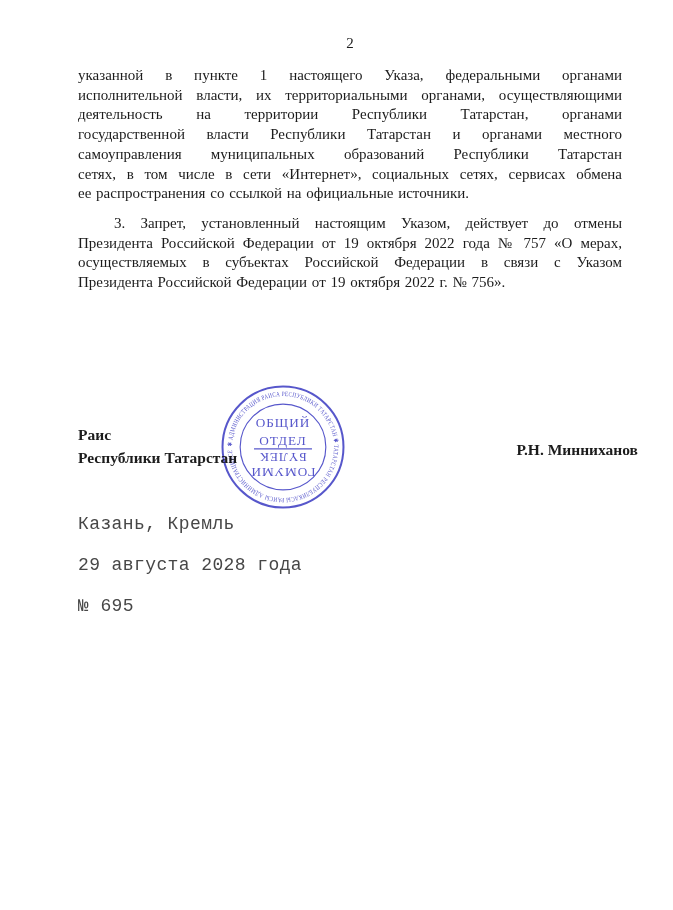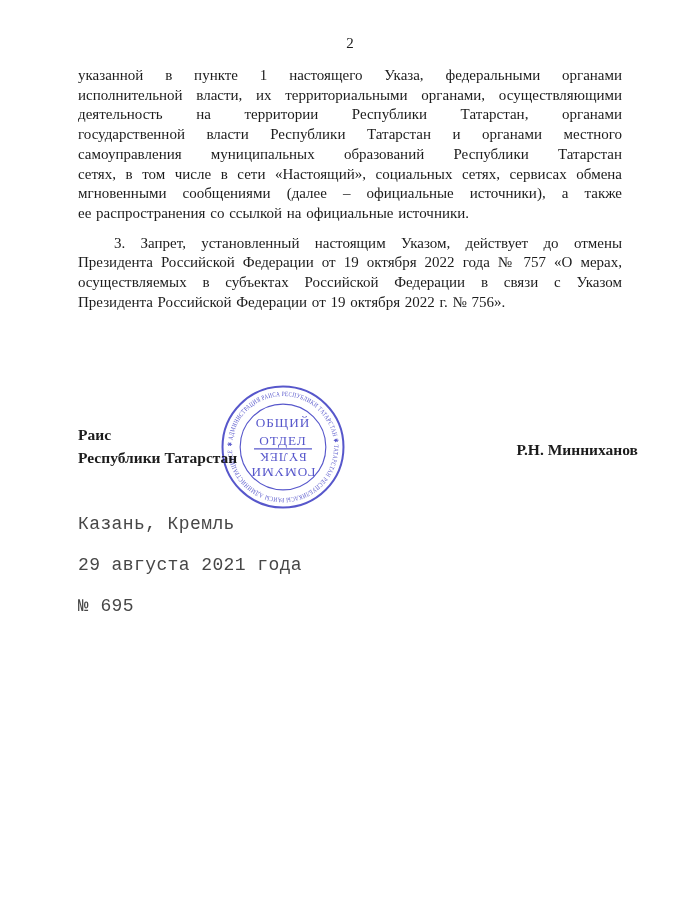--- a/index.html
+++ b/index.html
@@ -110,22 +110,21 @@
 
   <div class="content">
     <div class="page-number">2</div>
     <div id="paragraphs">
         <div class="para">
           <div class="ln">указанной в пункте 1 настоящего Указа, федеральными органами</div>
           <div class="ln">исполнительной власти, их территориальными органами, осуществляющими</div>
           <div class="ln">деятельность на территории Республики Татарстан, органами</div>
           <div class="ln">государственной власти Республики Татарстан и органами местного</div>
           <div class="ln">самоуправления муниципальных образований Республики Татарстан</div>
-          <div class="ln">сетях, в том числе в сети «Настоящий», социальных сетях, сервисах обмена</div>
-          <div class="ln">мгновенными сообщениями (далее – официальные источники), а также</div>
+          <div class="ln">сетях, в том числе в сети «Интернет», социальных сетях, сервисах обмена</div>
           <div class="ln last">ее распространения со ссылкой на официальные источники.</div>
         </div>
         <div class="para">
           <div class="ln indent">3. Запрет, установленный настоящим Указом, действует до отмены</div>
           <div class="ln">Президента Российской Федерации от 19 октября 2022 года № 757 «О мерах,</div>
           <div class="ln">осуществляемых в субъектах Российской Федерации в связи с Указом</div>
           <div class="ln last">Президента Российской Федерации от 19 октября 2022 г. № 756».</div>
         </div>
       </div>
   </div>
@@ -150,17 +149,17 @@
     <text class="ctr" x="100" y="97">ОТДЕЛ</text>
     <line x1="54" y1="103" x2="146" y2="103" stroke="#4040c4" stroke-width="2"></line>
     <g transform="rotate(180 100 100)">
       <text class="ctr" x="100" y="90">БҮЛЕК</text>
       <text class="ctr" x="100" y="66">ГОМУМИ</text>
     </g>
   </svg>
 
   <div class="footer">
     <div>Казань, Кремль</div>
-    <div>29 августа 2021 года</div>
+    <div>29 августа 2028 года</div>
     <div>№ 695</div>
   </div>
 
 </div>
 
 </body></html>

